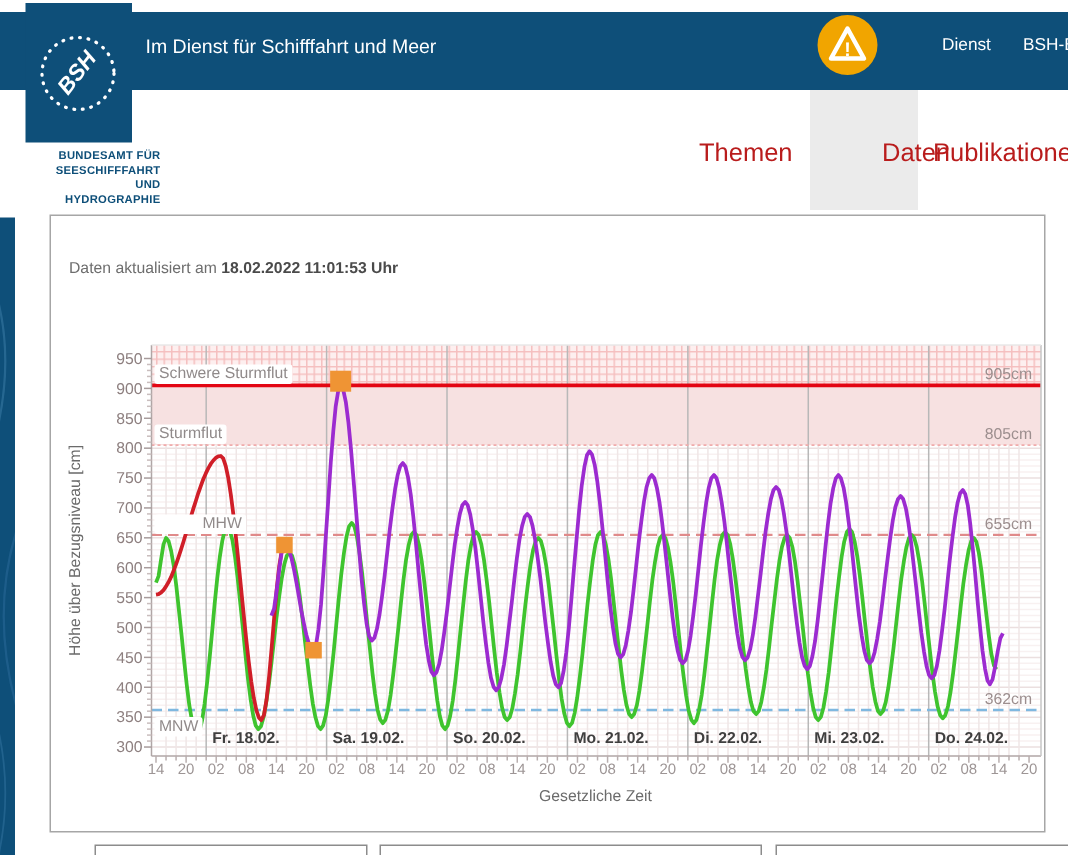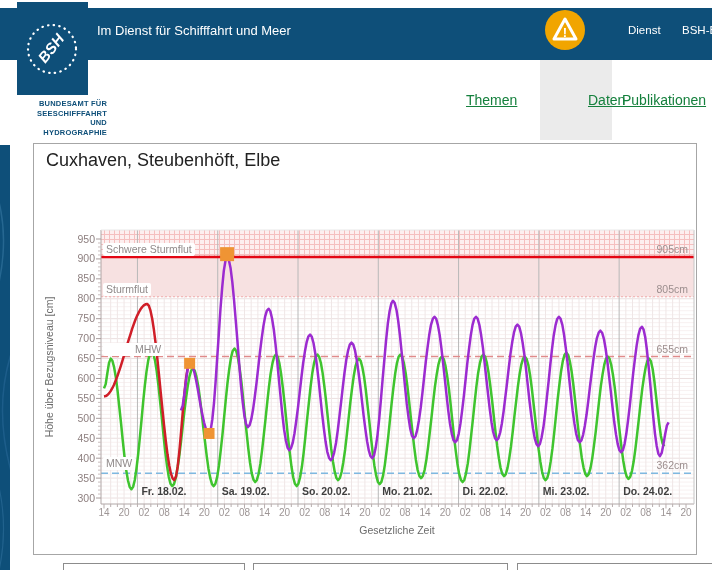--- a/index.html
+++ b/index.html
@@ -14,21 +14,21 @@
   .warn-btn { left:545px; top:10px; width:40px; height:40px; border-radius:50%;
     background:#F1A500; cursor:pointer; }
 
   
   .logo-box { left:17px; top:2px; width:71px; height:93px; background:#0E4F79; }
   .org-name { left:17px; top:99px; width:90px; color:#0E4F79; font-size:7.5px;
     font-weight:bold; line-height:9.5px; letter-spacing:.2px;text-align:right; }
 
   
   .nav-tab-bg { left:540px; top:60px; width:72px; height:80px; background:#EBEBEB; }
-  .nav-item { top:92px; font-size:14px; color:#15803d; cursor:pointer; white-space:nowrap;text-decoration:underline; }
+  .nav-item { top:92px; font-size:17px; color:#b91c1c; cursor:pointer; white-space:nowrap; }
 
   
   .left-strip { left:0; top:145px; width:10px; height:425px; background:#0E4F79; overflow:hidden; }
 
   
   .panel { left:33px; top:143px; width:664px; height:412px; background:#fff;
     border:1px solid #A6A6A6; }
   .page-title { left:12px; top:6px; font-size:18px; color:#222; }
   .subtitle { left:12px; top:29px; font-size:10.5px; color:#6E6E6E; }
   .subtitle b { color:#4A4A4A; }
@@ -75,21 +75,23 @@
 
 <div class="abs left-strip">
   <svg width="10" height="425">
     <path d="M-6 40 Q 12 90 -4 150" stroke="#3A7BA6" stroke-width="1.5" fill="none" opacity=".55"></path>
     <path d="M14 200 Q -8 260 12 330" stroke="#2A6A99" stroke-width="1.5" fill="none" opacity=".55"></path>
     <path d="M-4 330 Q 10 380 -2 430" stroke="#3A7BA6" stroke-width="1.2" fill="none" opacity=".45"></path>
   </svg>
 </div>
 
 <div class="abs panel">
-  <div class="abs page-title">Cuxhaven, Steubenhöft, Elbe</div>
+  <div class="abs subtitle">
+    <span>Daten aktualisiert am </span><b>18.02.2022 11:01:53 Uhr</b>
+  </div>
   <svg id="chart-svg" class="abs" style="left:0;top:0" width="664" height="412">
       <defs>
         <pattern id="hatch" width="5" height="5" patternUnits="userSpaceOnUse">
           <rect width="5" height="5" fill="#FDEFEF"></rect>
           <path d="M0 .5H5M.5 0V5" stroke="#F5BFBF" stroke-width="1"></path>
         </pattern>
       </defs>
       <rect x="67" y="86" width="593" height="26.932500000000005" fill="url(#hatch)"></rect>
       <rect x="67" y="112.9325" width="593" height="39.849999999999994" fill="#F7E1E1"></rect>
       <line x1="67" x2="660" y1="350.04" y2="350.04" stroke="#F8F1F1"></line>
@@ -452,19 +454,19 @@
       <line x1="638.65" x2="638.65" y1="360" y2="363" stroke="#B9AFAF"></line>
       <line x1="645.34" x2="645.34" y1="360" y2="363" stroke="#B9AFAF"></line>
       <line x1="652.0300000000001" x2="652.0300000000001" y1="360" y2="364.5" stroke="#B9AFAF"></line>
       <text x="363" y="390" text-anchor="middle" font-size="10.5" fill="#6B6B6B">Gesetzliche Zeit</text>
       <text transform="translate(19 223) rotate(-90)" text-anchor="middle" font-size="10.5" fill="#6B6B6B">Höhe über Bezugsniveau [cm]</text>
     </svg>
   <div class="abs" id="chart-labels">
       <span class="threshold-name" style="left: 69px; top: 98.9325px;">Schwere Sturmflut</span>
       <span class="threshold-name" style="left: 69px; top: 138.782px;">Sturmflut</span>
       <span class="threshold-name" style="left: 69px; top: 198.558px; padding-left: 32px;">MHW</span>
-      <span class="threshold-name" style="left: 69px; top: 313px;">MNW</span>
+      <span class="threshold-name" style="left: 69px; top: 334px;">MNW</span>
     </div>
 </div>
 
 <div class="abs teaser" style="left:63px;  width:182px;"></div>
 <div class="abs teaser" style="left:253px; width:255px;"></div>
 <div class="abs teaser" style="left:517px; width:300px;"></div>
 
 </body></html>

